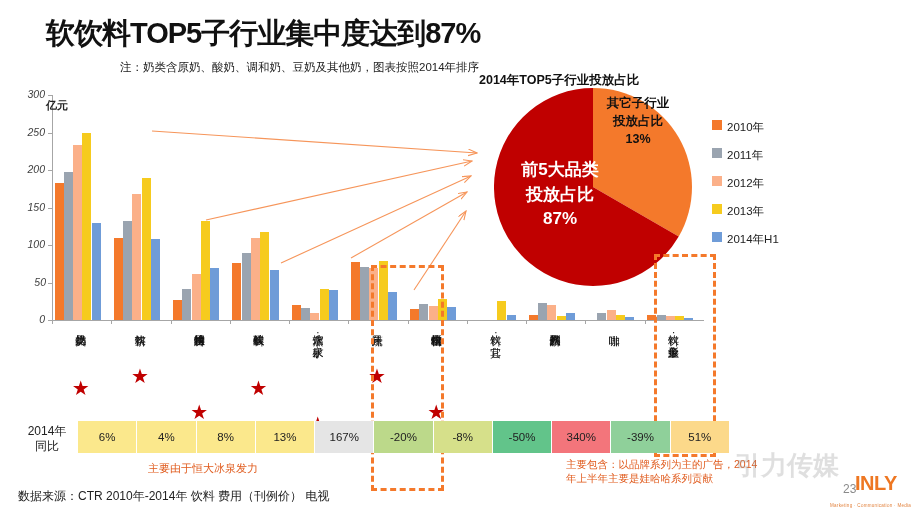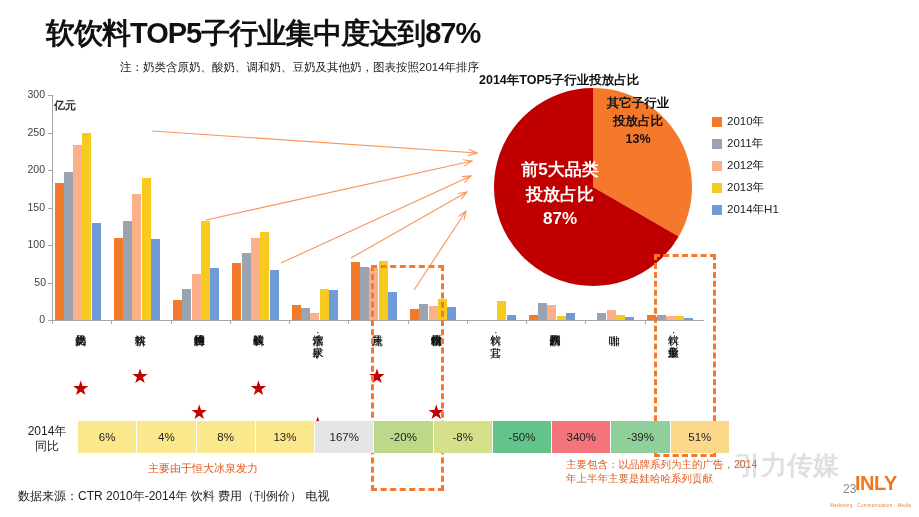--- a/index.html
+++ b/index.html
@@ -12,42 +12,42 @@
   
   #title{
     left:46px;top:14px;font-size:29px;font-weight:bold;letter-spacing:-1px;
     color:#111;white-space:nowrap;
   }
   #note{
     left:120px;top:60px;font-size:11.5px;color:#222;white-space:nowrap;
   }
   #yaxis-line{left:52px;top:95px;width:1px;height:226px;background:#a6a6a6;}
   #xaxis-line{left:52px;top:320px;width:652px;height:1px;background:#a6a6a6;}
-  .ytick-lbl{font-size:10.5px;color:#404040;text-align:right;width:36px;}
+  .ytick-lbl{font-size:10.5px;color:#404040;text-align:right;width:36px;font-style:italic;}
   .ytick-mark{width:4px;height:1px;background:#a6a6a6;}
   .xtick-mark{width:1px;height:4px;background:#a6a6a6;}
-  #unit-lbl{left:54px;top:98px;font-size:11px;font-weight:bold;color:#222;text-align:right;}
+  #unit-lbl{left:46px;top:98px;font-size:11px;font-weight:bold;color:#222;text-align:right;}
 
   
   .group{position:absolute;bottom:0;height:225px;}
   .bar{position:absolute;bottom:0;width:9px;}
 
   
   .catlabel{
     position:absolute;top:326px;font-size:11px;color:#111;line-height:1.02;
     writing-mode:vertical-rl;text-orientation:upright;white-space:nowrap;
     letter-spacing:0px;
   }
   .star{position:absolute;color:#c00000;font-size:20px;line-height:1;}
 
   
   #legend{left:712px;top:114px;font-size:11.5px;color:#222;}
   .leg-row{display:flex;align-items:center;margin-bottom:7px;}
   .leg-sw{width:10px;height:10px;margin-right:5px;}
-  .leg-tx{white-space:nowrap;}
+  .leg-tx{white-space:nowrap;margin-top:6px;}
 
   
   #pie-title{left:479px;top:72px;font-size:12.5px;font-weight:bold;color:#111;white-space:nowrap;}
   #pie{left:494px;top:88px;width:198px;height:198px;}
   .pie-txt{position:absolute;font-weight:bold;text-align:center;}
   #pie-lbl-other{left:578px;top:94px;width:120px;font-size:12.5px;color:#111;line-height:1.45;}
   #pie-lbl-top5{left:500px;top:158px;width:120px;font-size:17px;color:#ffffff;line-height:1.45;}
 
   
   .dashbox{border:3px dashed #f4792b;}

